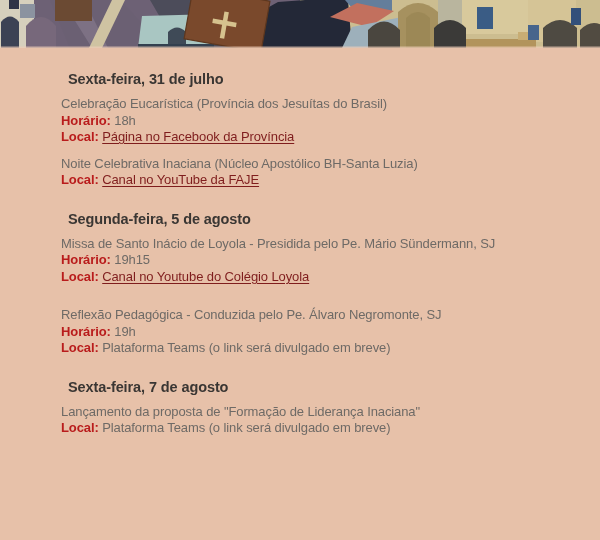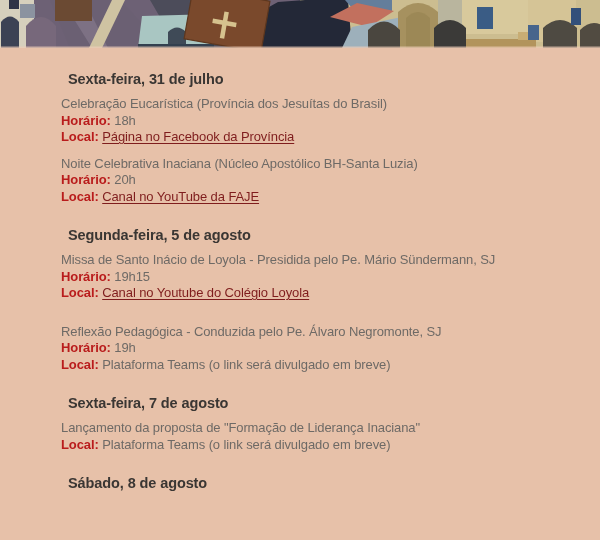--- a/index.html
+++ b/index.html
@@ -107,21 +107,20 @@
 
   <section class="group">
     <h3 class="date-header">Sexta-feira, 31 de julho</h3>
     <div class="item">
       <p>Celebração Eucarística (Província dos Jesuítas do Brasil)</p>
       <p><span class="label">Horário:</span> <span>18h</span></p>
       <p><span class="label">Local:</span> <a class="loc-link" href="#">Página no Facebook da Província</a></p>
     </div>
     <div class="item">
       <p>Noite Celebrativa Inaciana (Núcleo Apostólico BH-Santa Luzia)</p>
-      <p><span class="label">Horário:</span> <span>20h</span></p>
       <p><span class="label">Local:</span> <a class="loc-link" href="#">Canal no YouTube da FAJE</a></p>
     </div>
   </section>
 
   <section class="group">
     <h3 class="date-header">Segunda-feira, 5 de agosto</h3>
     <div class="item">
       <p>Missa de Santo Inácio de Loyola - Presidida pelo Pe. Mário Sündermann, SJ</p>
       <p><span class="label">Horário:</span> <span>19h15</span></p>
       <p><span class="label">Local:</span> <a class="loc-link" href="#">Canal no Youtube do Colégio Loyola</a></p>
@@ -137,18 +136,14 @@
   </section>
 
   <section class="group">
     <h3 class="date-header">Sexta-feira, 7 de agosto</h3>
     <div class="item">
       <p>Lançamento da proposta de "Formação de Liderança Inaciana"</p>
       <p><span class="label">Local:</span> <span>Plataforma Teams (o link será divulgado em breve)</span></p>
     </div>
   </section>
 
-  <section class="group">
-    <h3 class="date-header">Sábado, 8 de agosto</h3>
-
-  </section>
 
 </div>
 
 </body></html>

